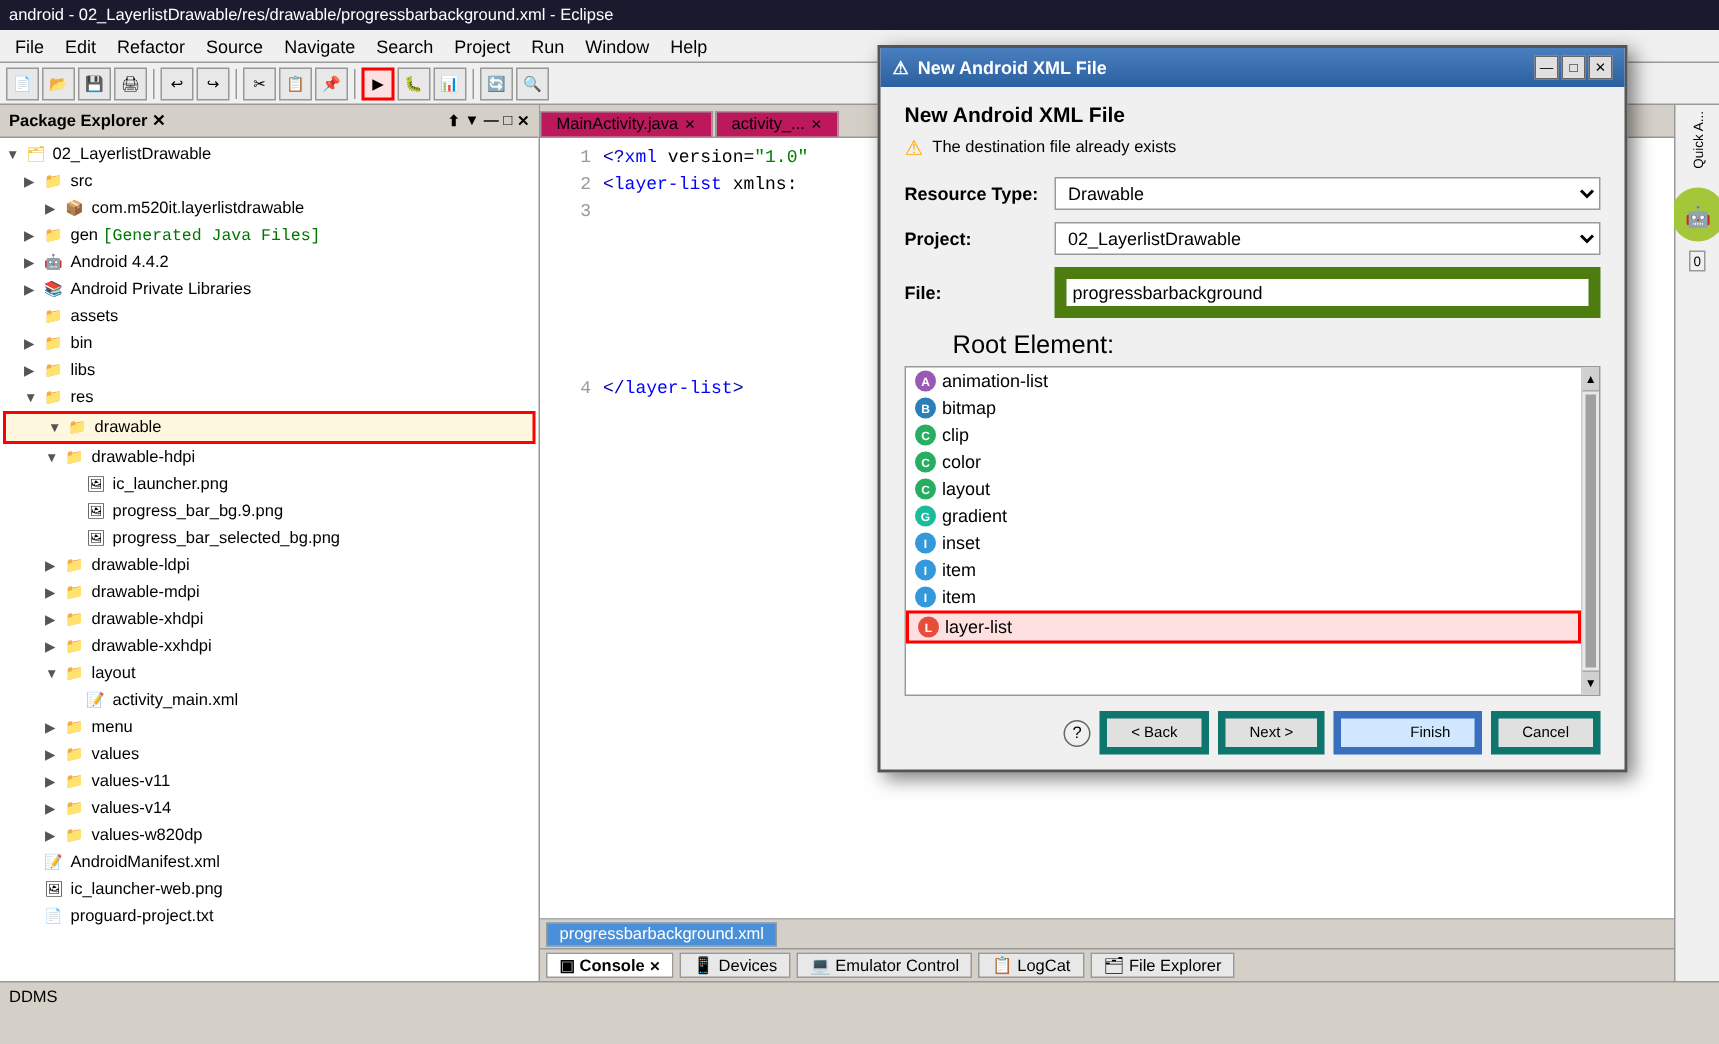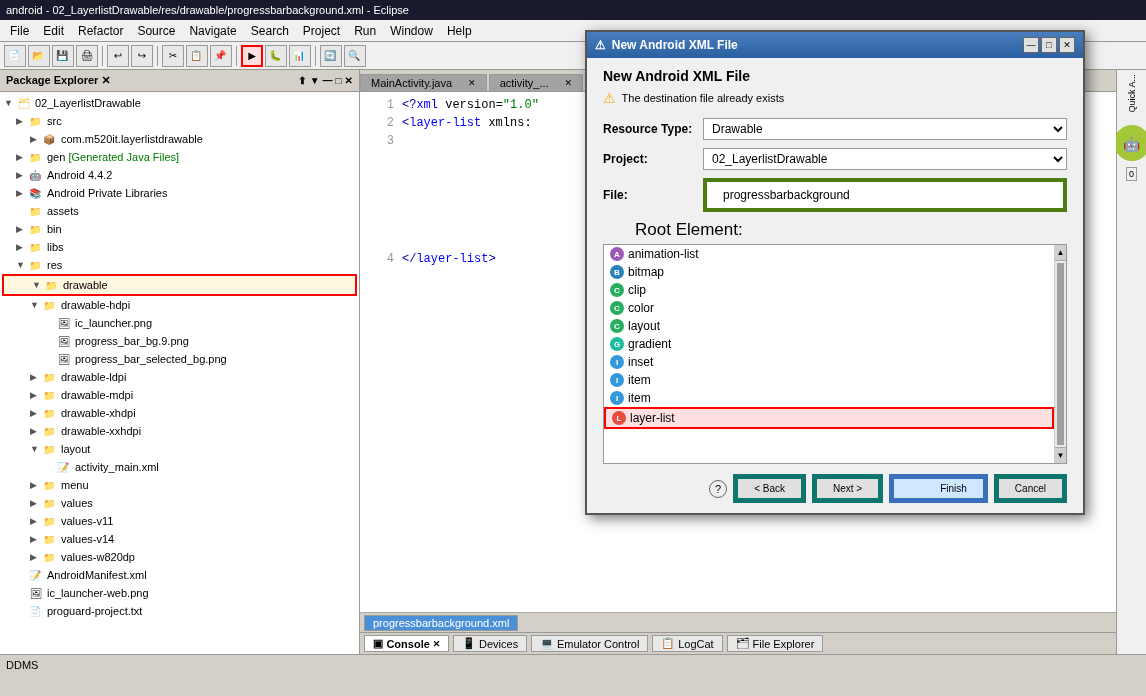--- a/index.html
+++ b/index.html
@@ -96,46 +96,46 @@
       white-space: nowrap;
     }
     .tree-item .arrow { width: 12px; font-size: 9px; color: #555; }
     .tree-item .icon { width: 16px; height: 16px; margin-right: 3px; display: flex; align-items: center; justify-content: center; font-size: 10px; }
     .folder-icon { color: #f0c040; }
 
     .indent-1 { padding-left: 14px; }
     .indent-2 { padding-left: 28px; }
     .indent-3 { padding-left: 42px; }
 
-    .green-text { color: #007700; }
+    .green-text { color: #007700; font-family: Liberation Mono, monospace; }
 
     
     .editor-area {
       flex: 1;
       display: flex;
       flex-direction: column;
       background: #fff;
       position: relative;
     }
     .editor-tabs {
       background: #d4d0c8;
       display: flex;
       align-items: flex-end;
       height: 22px;
       border-bottom: 1px solid #999;
     }
     .editor-tab {
       padding: 2px 10px;
       font-size: 11px;
-      background: #a3a3a3;
+      background: #be185d;
       border: 1px solid #999;
       border-bottom: none;
       margin-right: 2px;
       cursor: pointer;
-      display: flex; align-items: center; gap: 16px;
+      display: flex; align-items: center; gap: 4px;
     }
     .editor-content {
       flex: 1;
       font-family: 'Courier New', monospace;
       font-size: 12px;
       padding: 4px;
       overflow: auto;
       background: #fff;
       line-height: 1.5;
     }
@@ -239,22 +239,22 @@
       height: 22px;
       font-size: 12px;
       border: 1px solid #999;
       background: #fff;
       padding: 0 4px;
     }
     .form-input {
       width: 100%;
       height: 34px;
       font-size: 12px;
-      border: 4px solid #4d7c0f;
-      padding: 0 16px;
+      border: 8px solid #4d7c0f;
+      padding: 0 4px;
       background: #fff;
     }
 
     .root-element-label { font-size: 17px; font-weight: normal; margin-bottom: 4px; margin-left: 32px; }
     .list-container {
       position: relative;
       height: 220px;
       border: 1px solid #999;
       background: #fff;
       overflow: hidden;

